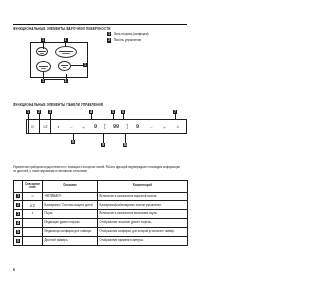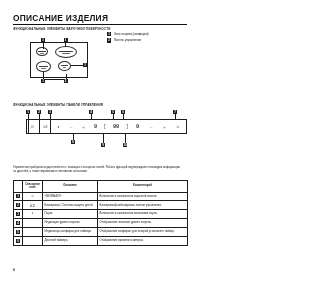--- a/index.html
+++ b/index.html
@@ -127,21 +127,20 @@
   .folio {
     position: absolute; left: 13px; top: 268px;
     font-size: 3.4px; font-weight: bold; color: #1a1a1a;
   }
 </style>
 </head>
 <body>
 
 <div class="page">
 
-  <div class="title">ОПИСАНИЕ ИЗДЕЛИЯ</div>
   <div class="title-rule"></div>
 
   <div class="section-head" id="sec1">ФУНКЦИОНАЛЬНЫЕ ЭЛЕМЕНТЫ ВАРОЧНОЙ ПОВЕРХНОСТИ</div>
 
   <div class="hob-wrap">
     <div class="hob-box"></div>
     <div class="burner b1"></div>
     <div class="burner b2"></div>
     <div class="burner b3"></div>
     <div class="burner b4"></div>

